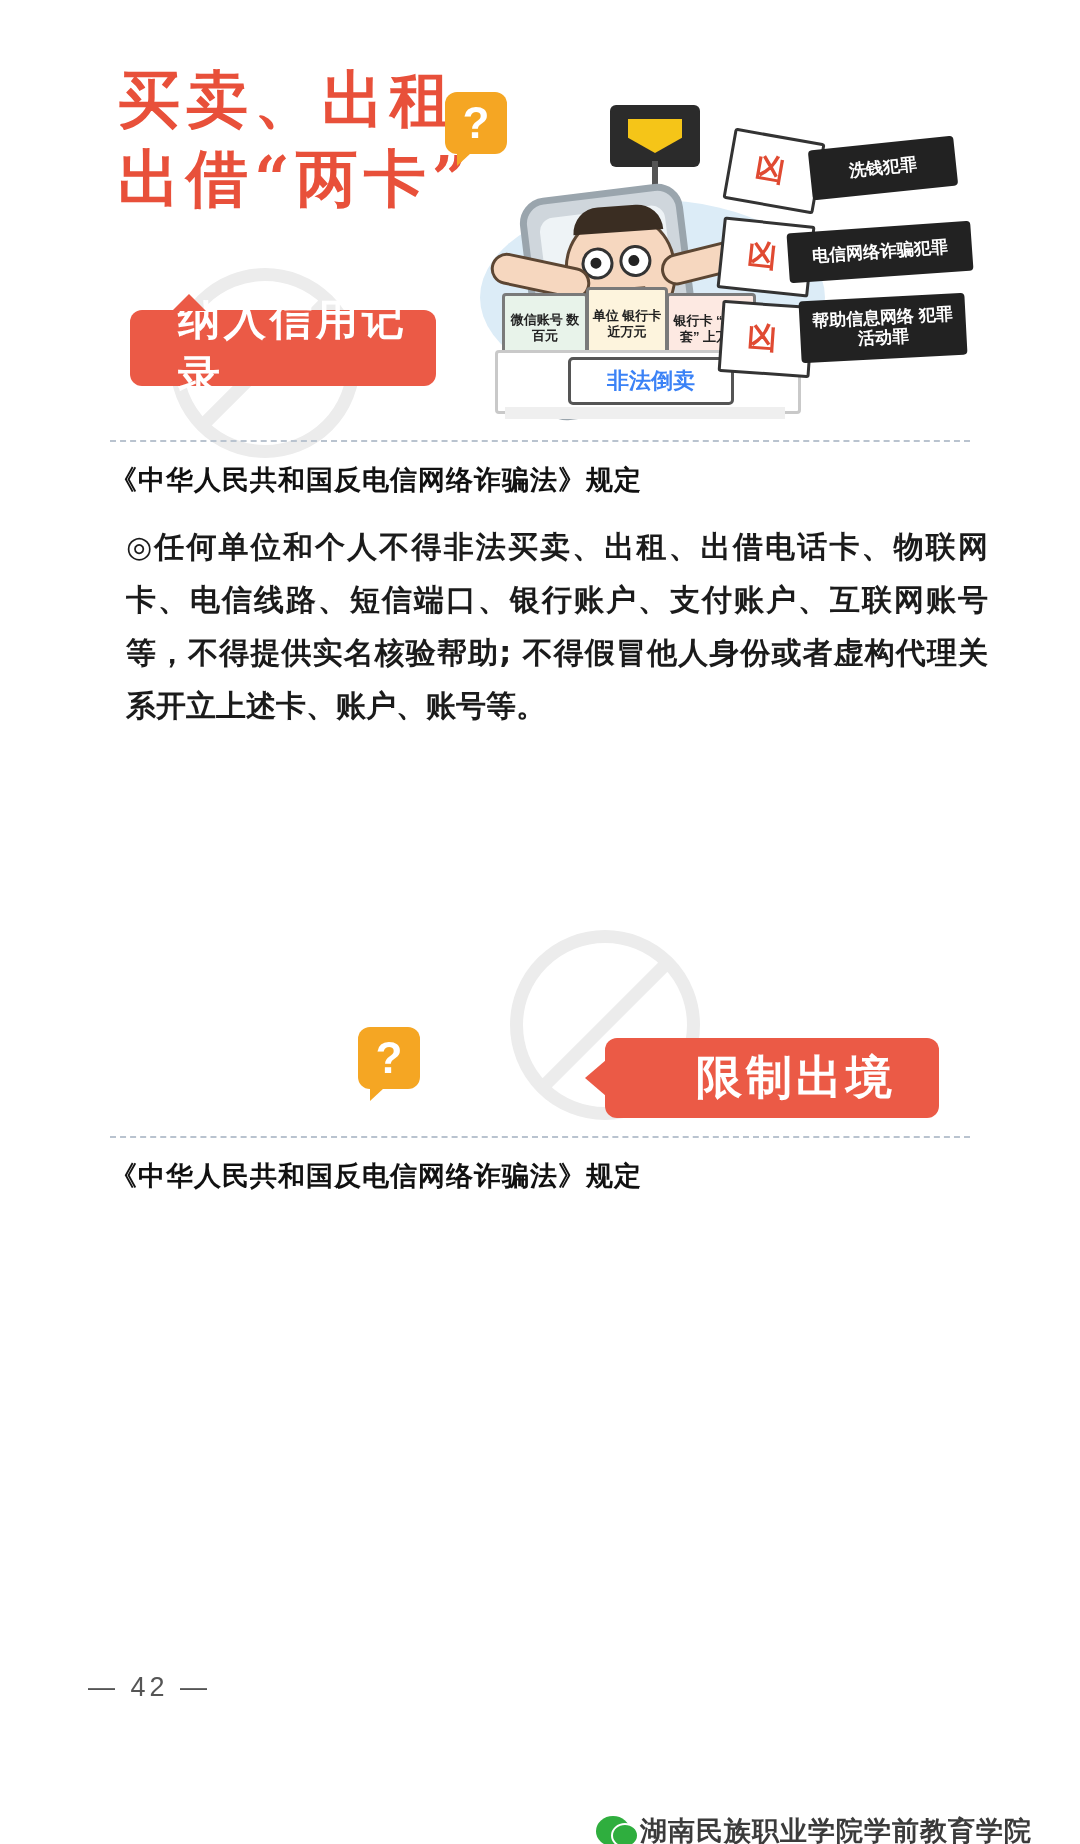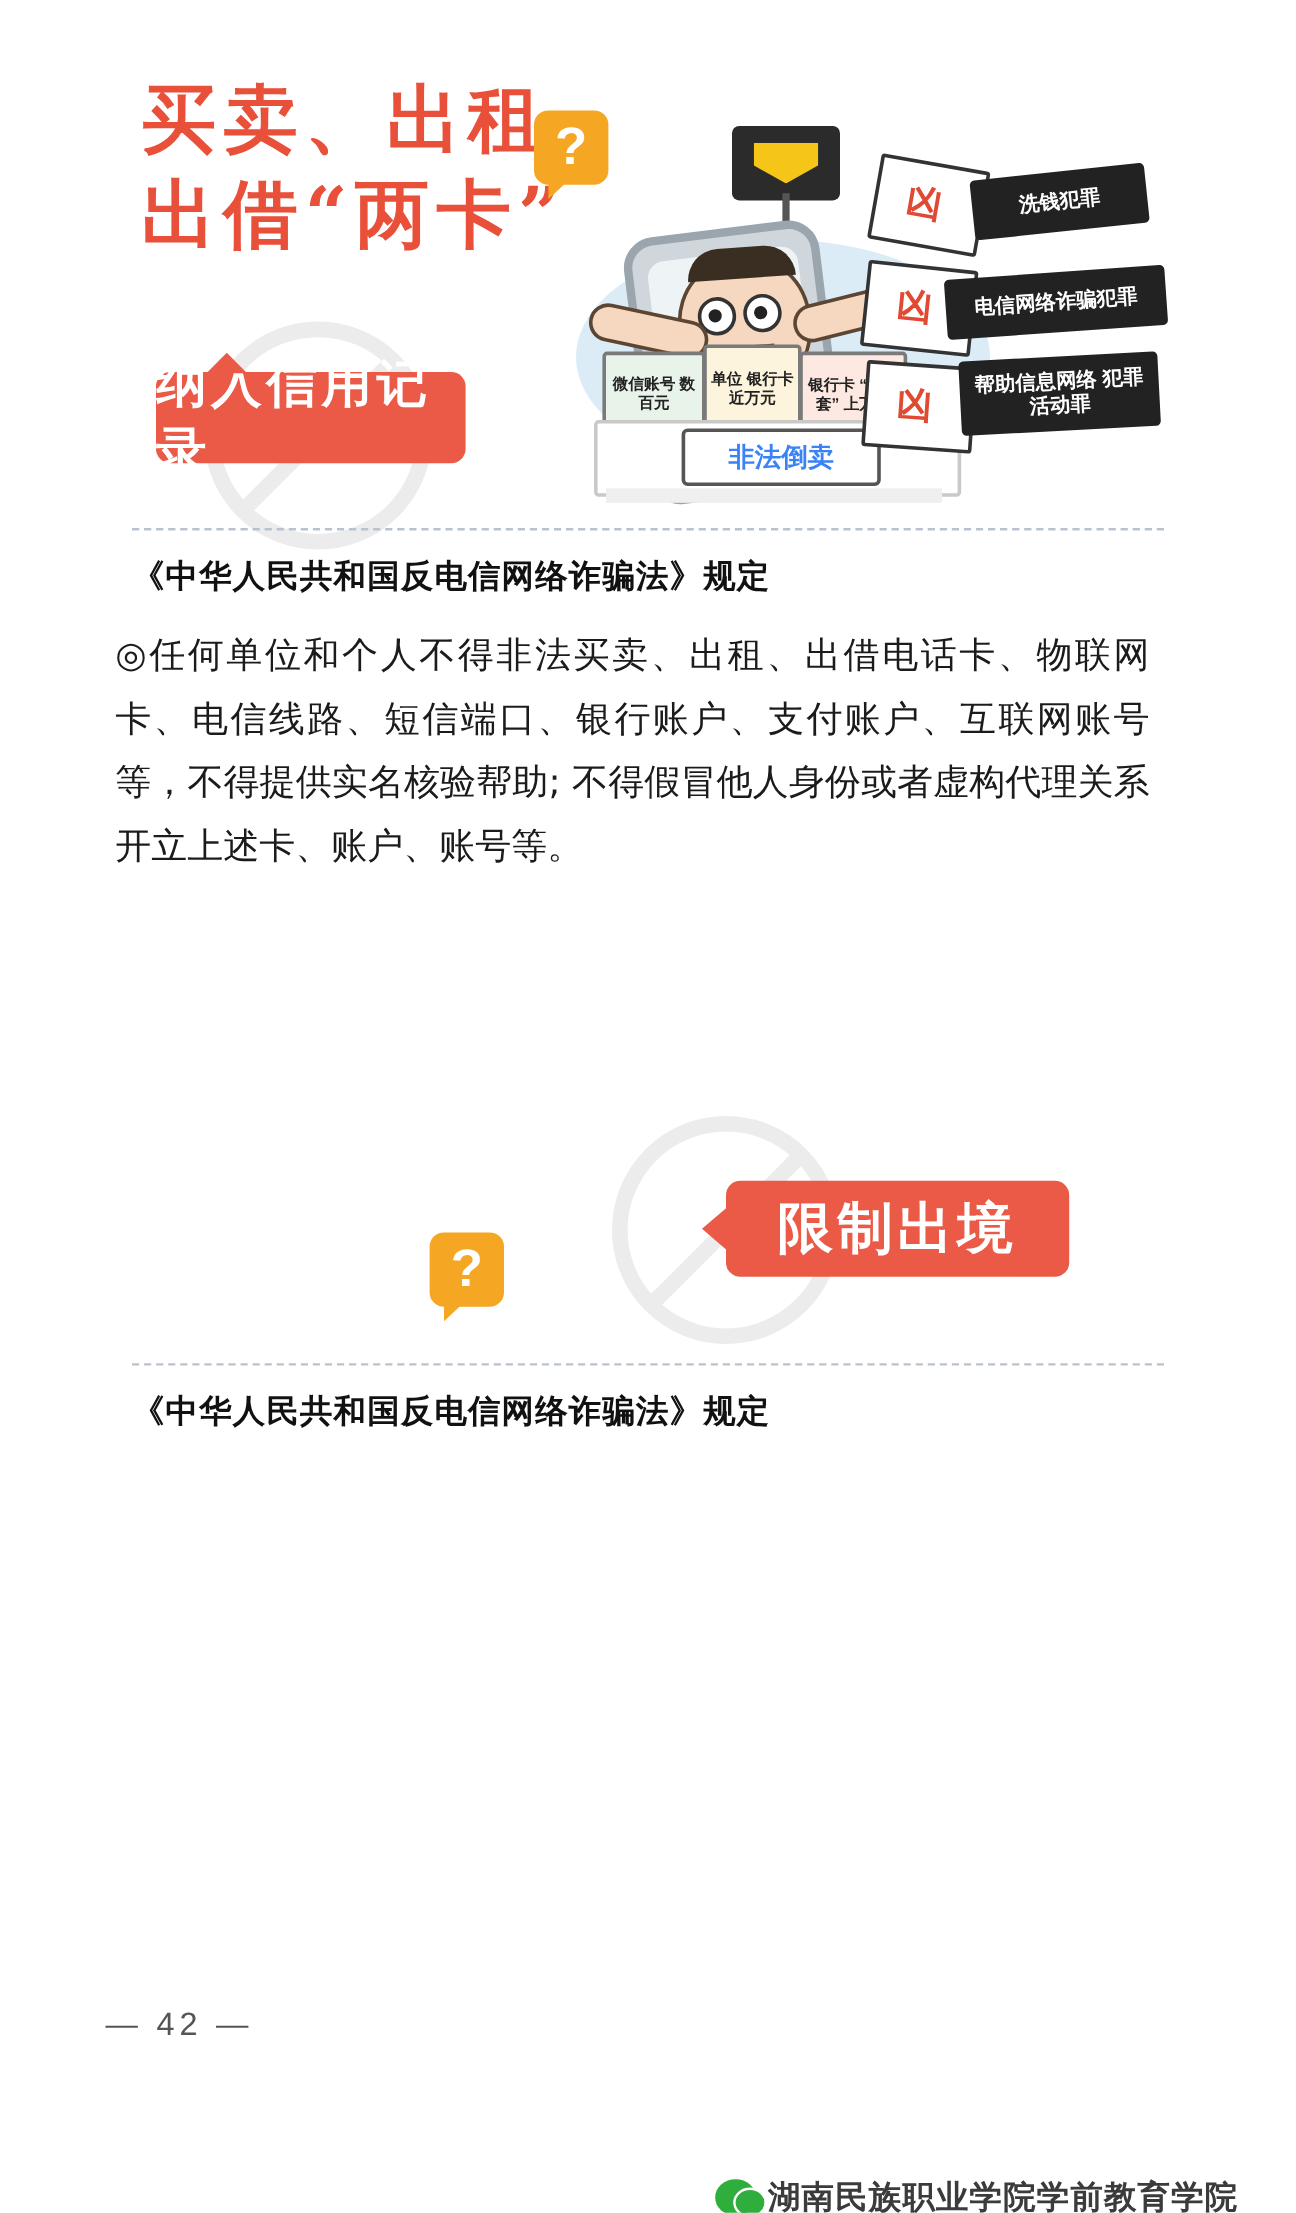--- a/index.html
+++ b/index.html
@@ -67,28 +67,29 @@
 
   .badge{
     position:absolute;
     background:#eb5a46;
     color:#fff;
     font-family:"DejaVu Serif","Liberation Serif",serif;
     font-weight:bold;
     border-radius:12px;
     display:flex;align-items:center;justify-content:center;
     letter-spacing:4px;
+    padding-left:48px;
   }
   #badge1{left:130px;top:310px;width:258px;height:76px;font-size:42px;}
   #badge1:before{
     content:"";position:absolute;left:42px;top:-16px;
     border-left:17px solid transparent;border-right:17px solid transparent;
     border-bottom:17px solid #eb5a46;
   }
-  #badge2{left:605px;top:984px;width:286px;height:80px;font-size:46px;}
+  #badge2{left:605px;top:1038px;width:286px;height:80px;font-size:46px;}
   #badge2:before{
     content:"";position:absolute;left:-20px;top:22px;
     border-top:18px solid transparent;border-bottom:18px solid transparent;
     border-right:21px solid #eb5a46;
   }
 
   
   .illus{position:absolute;left:470px;top:95px;width:600px;height:330px;}
   .illus-blob{
     position:absolute;left:10px;top:105px;width:345px;height:195px;
@@ -176,24 +177,25 @@
   
   .section-head{
     position:absolute;left:110px;
     font-size:27px;font-weight:bold;color:#111;
     font-family:"DejaVu Sans","Liberation Sans",sans-serif;
     letter-spacing:1px;
   }
   #h1{top:462px;}
   #h2{top:1158px;}
   .para{
-    position:absolute;left:96px;width:862px;
+    position:absolute;left:126px;width:862px;
     font-size:30px;line-height:53px;color:#1b1b1b;
     text-align:justify;
     font-family:"DejaVu Sans","Liberation Sans",sans-serif;
+    font-weight:bold;
   }
   #p1{top:520px;}
   #p2{top:700px;}
   #p3{top:1208px;}
   #p4{top:1312px;}
 
   
   .page-num{
     position:absolute;left:88px;top:1672px;
     font-size:27px;color:#555;letter-spacing:4px;

